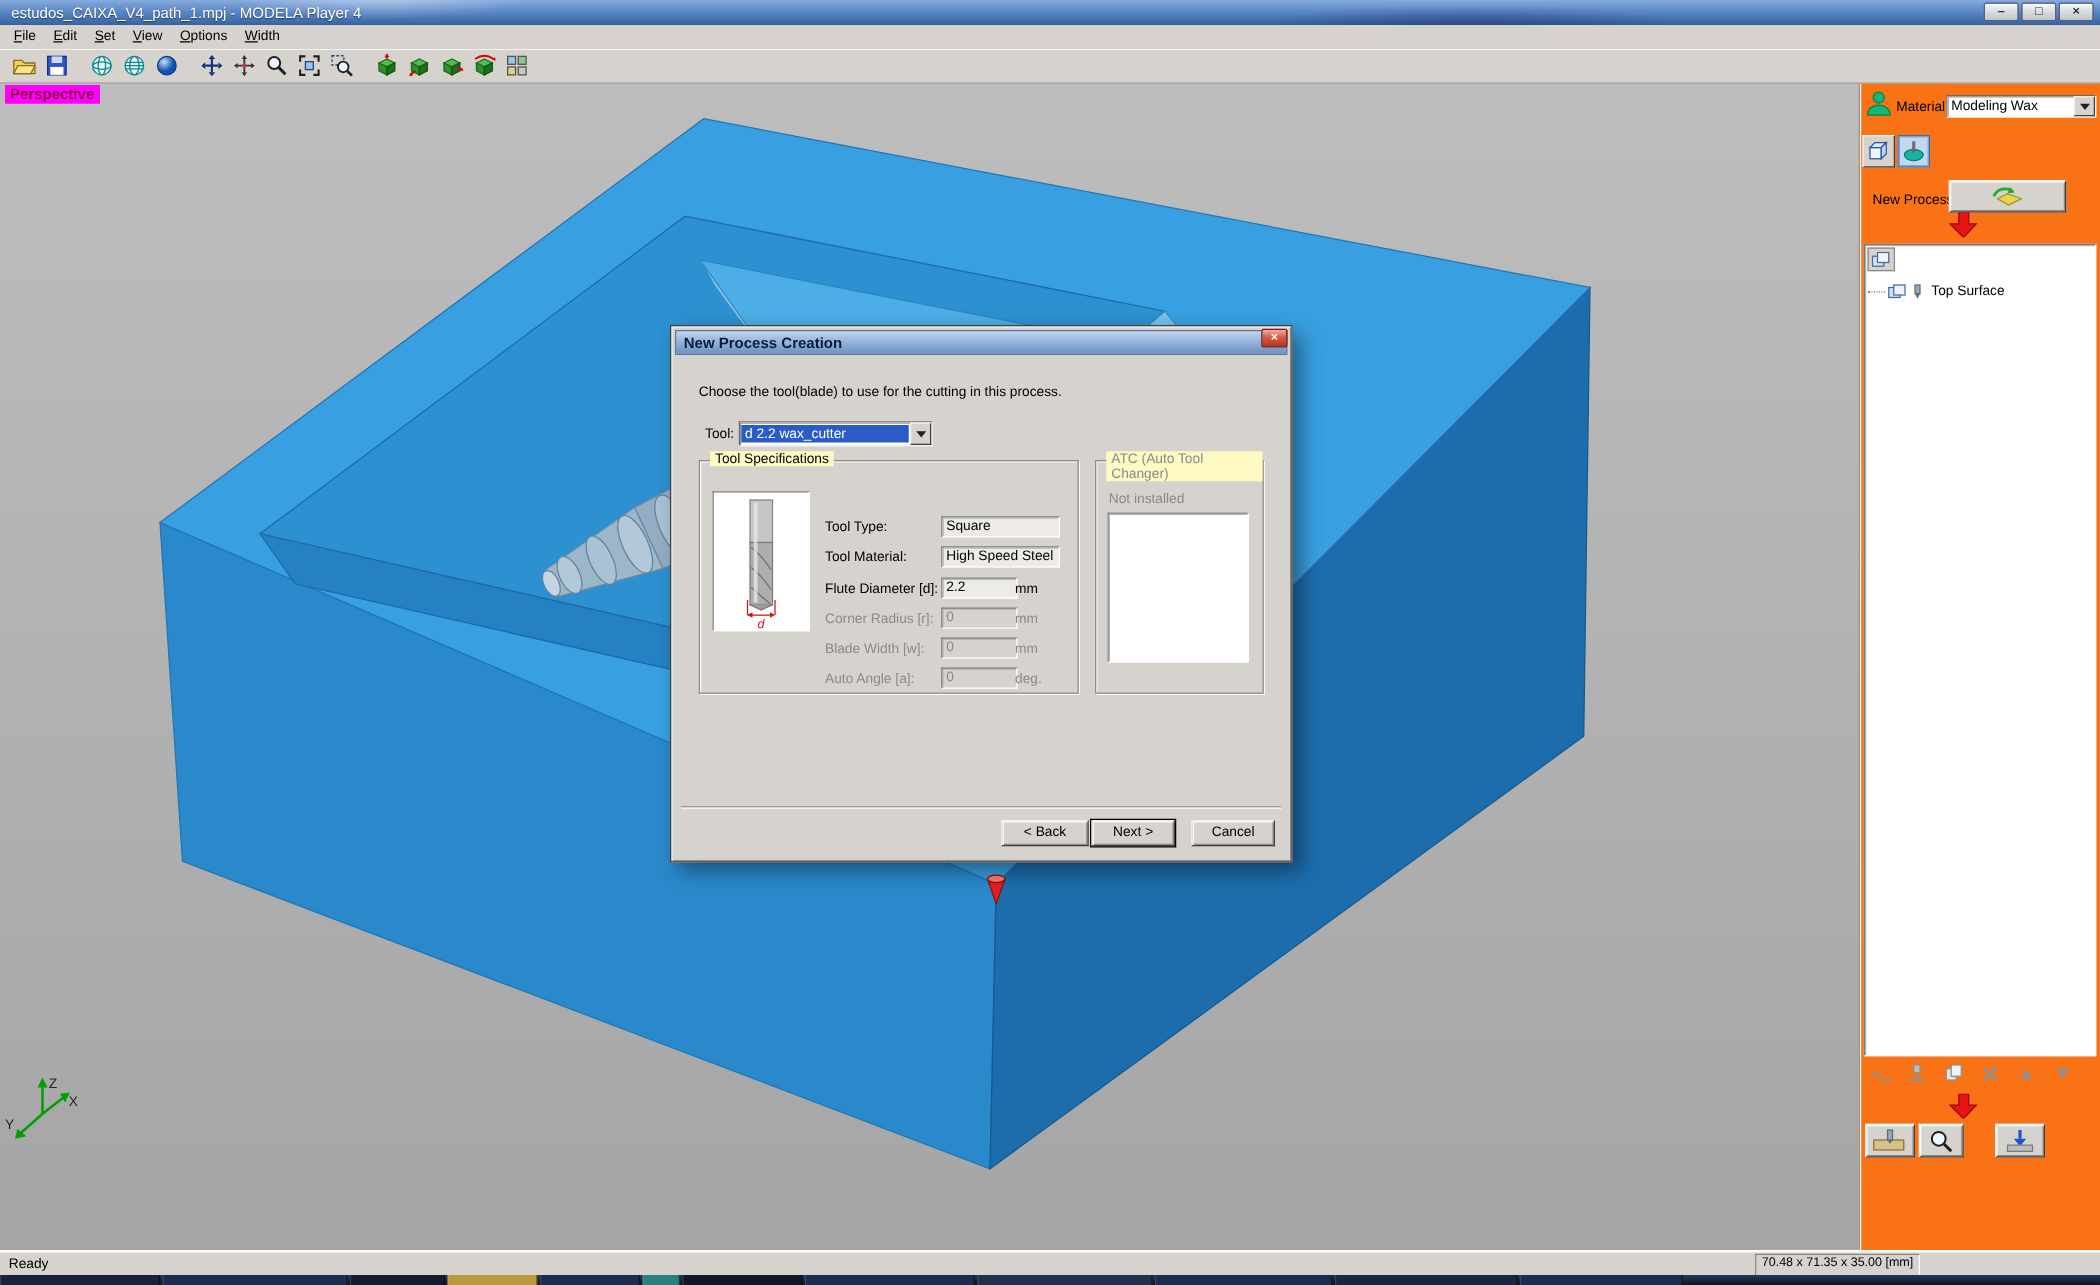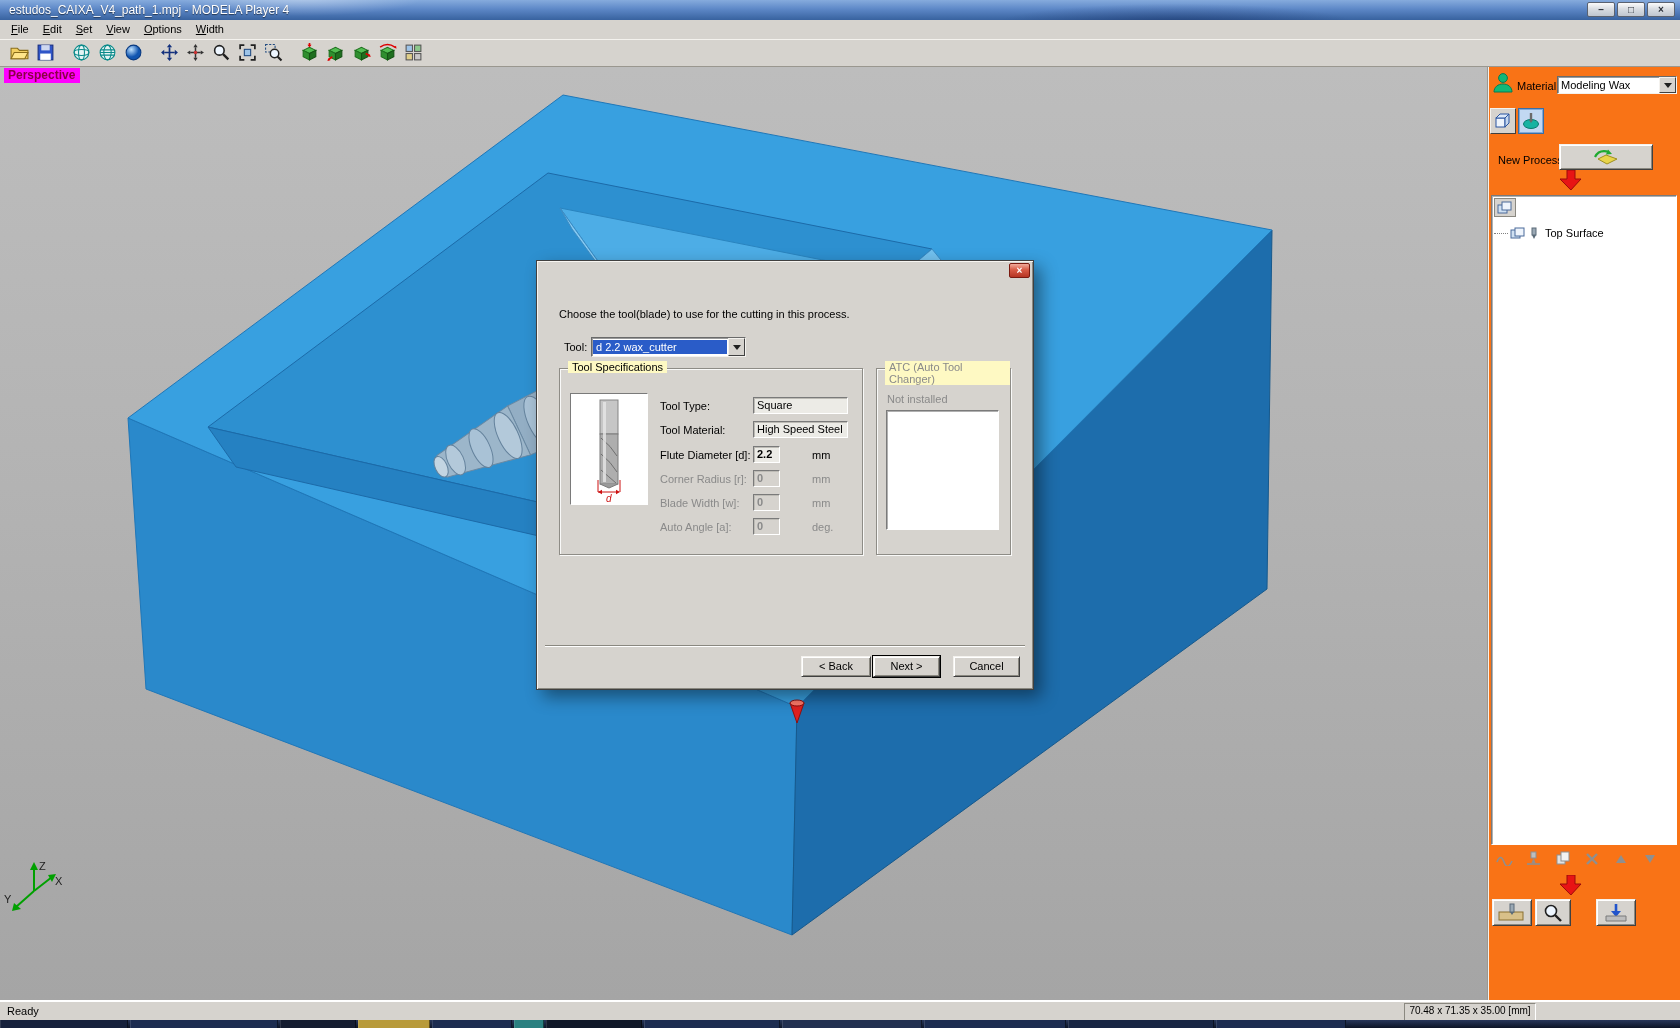--- a/index.html
+++ b/index.html
@@ -64,26 +64,26 @@
   .gb-specs { left:22px; top:107px; width:304px; height:187px; }
   .gb-atc   { left:339px; top:107px; width:135px; height:187px; }
   .gb-atc .group-title, .gb-atc .atc-status { color:#8a8a8a; }
   .atc-status { position:absolute; left:10px; top:24px; }
   .atc-list { position:absolute; left:9px; top:41px; width:113px; height:120px; background:#fff;
     border:1px solid; border-color:#7a7a7a #fff #fff #7a7a7a; box-shadow:inset 1px 1px 0 #b0b0b0; }
 
   .tool-image { position:absolute; left:10px; top:24px; width:78px; height:112px; background:#fff;
     border:1px solid; border-color:#7a7a7a #fff #fff #7a7a7a; }
 
-  .spec-row { position:absolute; left:0; width:100%; height:20px; }
+  .spec-row { position:absolute; left:0; width:100%; height:20px;margin-top:16px; }
   .spec-label { position:absolute; left:100px; top:3px; white-space:nowrap; }
   .spec-field { position:absolute; top:0; left:193px; height:17px; background:#ecebe6; padding:1px 3px;
     border:1px solid; border-color:#7a7a7a #fff #fff #7a7a7a; box-shadow:inset 1px 1px 0 #bdbbb5; white-space:nowrap; overflow:hidden; }
   .spec-field.wide { width:95px; }
-  .spec-field.num  { width:27px;font-weight:bold; }
+  .spec-field.num  { width:61px; }
   .spec-unit { position:absolute; left:252px; top:3px; }
   .spec-row.disabled .spec-label, .spec-row.disabled .spec-unit, .spec-row.disabled .spec-field { color:#8a8a8a; }
   .spec-row.disabled .spec-field { background:#d6d3ce; }
 
   .dlg-sep { position:absolute; left:8px; right:8px; top:384px; height:0; border-top:1px solid #8a8880; border-bottom:1px solid #fff; }
   .btn { position:absolute; height:21px; background:#d6d3ce; border:1px solid; border-color:#f4f2ee #404040 #404040 #f4f2ee;
     box-shadow:inset 1px 1px 0 #fff, inset -1px -1px 0 #8a8880; text-align:center; line-height:19px; font-size:11px; }
   .btn-back { left:264px; top:395px; width:70px; }
   .btn-next { left:336px; top:395px; width:67px; outline:1px solid #000; }
   .btn-cancel { left:416px; top:395px; width:67px; }
@@ -311,20 +311,23 @@
       <polygon points="12,844 14,836 21,842" fill="#00a000"></polygon>
       <text x="39" y="803" font-size="11" fill="#222">Z</text>
       <text x="55" y="818" font-size="11" fill="#222">X</text>
       <text x="4" y="836" font-size="11" fill="#222">Y</text>
     </g>
   </svg>
   <div class="persp-label">Perspective</div>
 </div>
 
 <div class="dialog">
+  <div class="dlg-titlebar">
+    <span class="dlg-title">New Process Creation</span>
+  </div>
   <div class="dlg-close">×</div>
 
   <div class="dlg-desc">Choose the tool(blade) to use for the cutting in this process.</div>
 
   <span class="dlg-tool-label">Tool:</span>
   <div class="combo dlg-combo">
     <span class="combo-text selected">d 2.2 wax_cutter</span>
     <span class="combo-arrow-btn"></span>
   </div>
 

